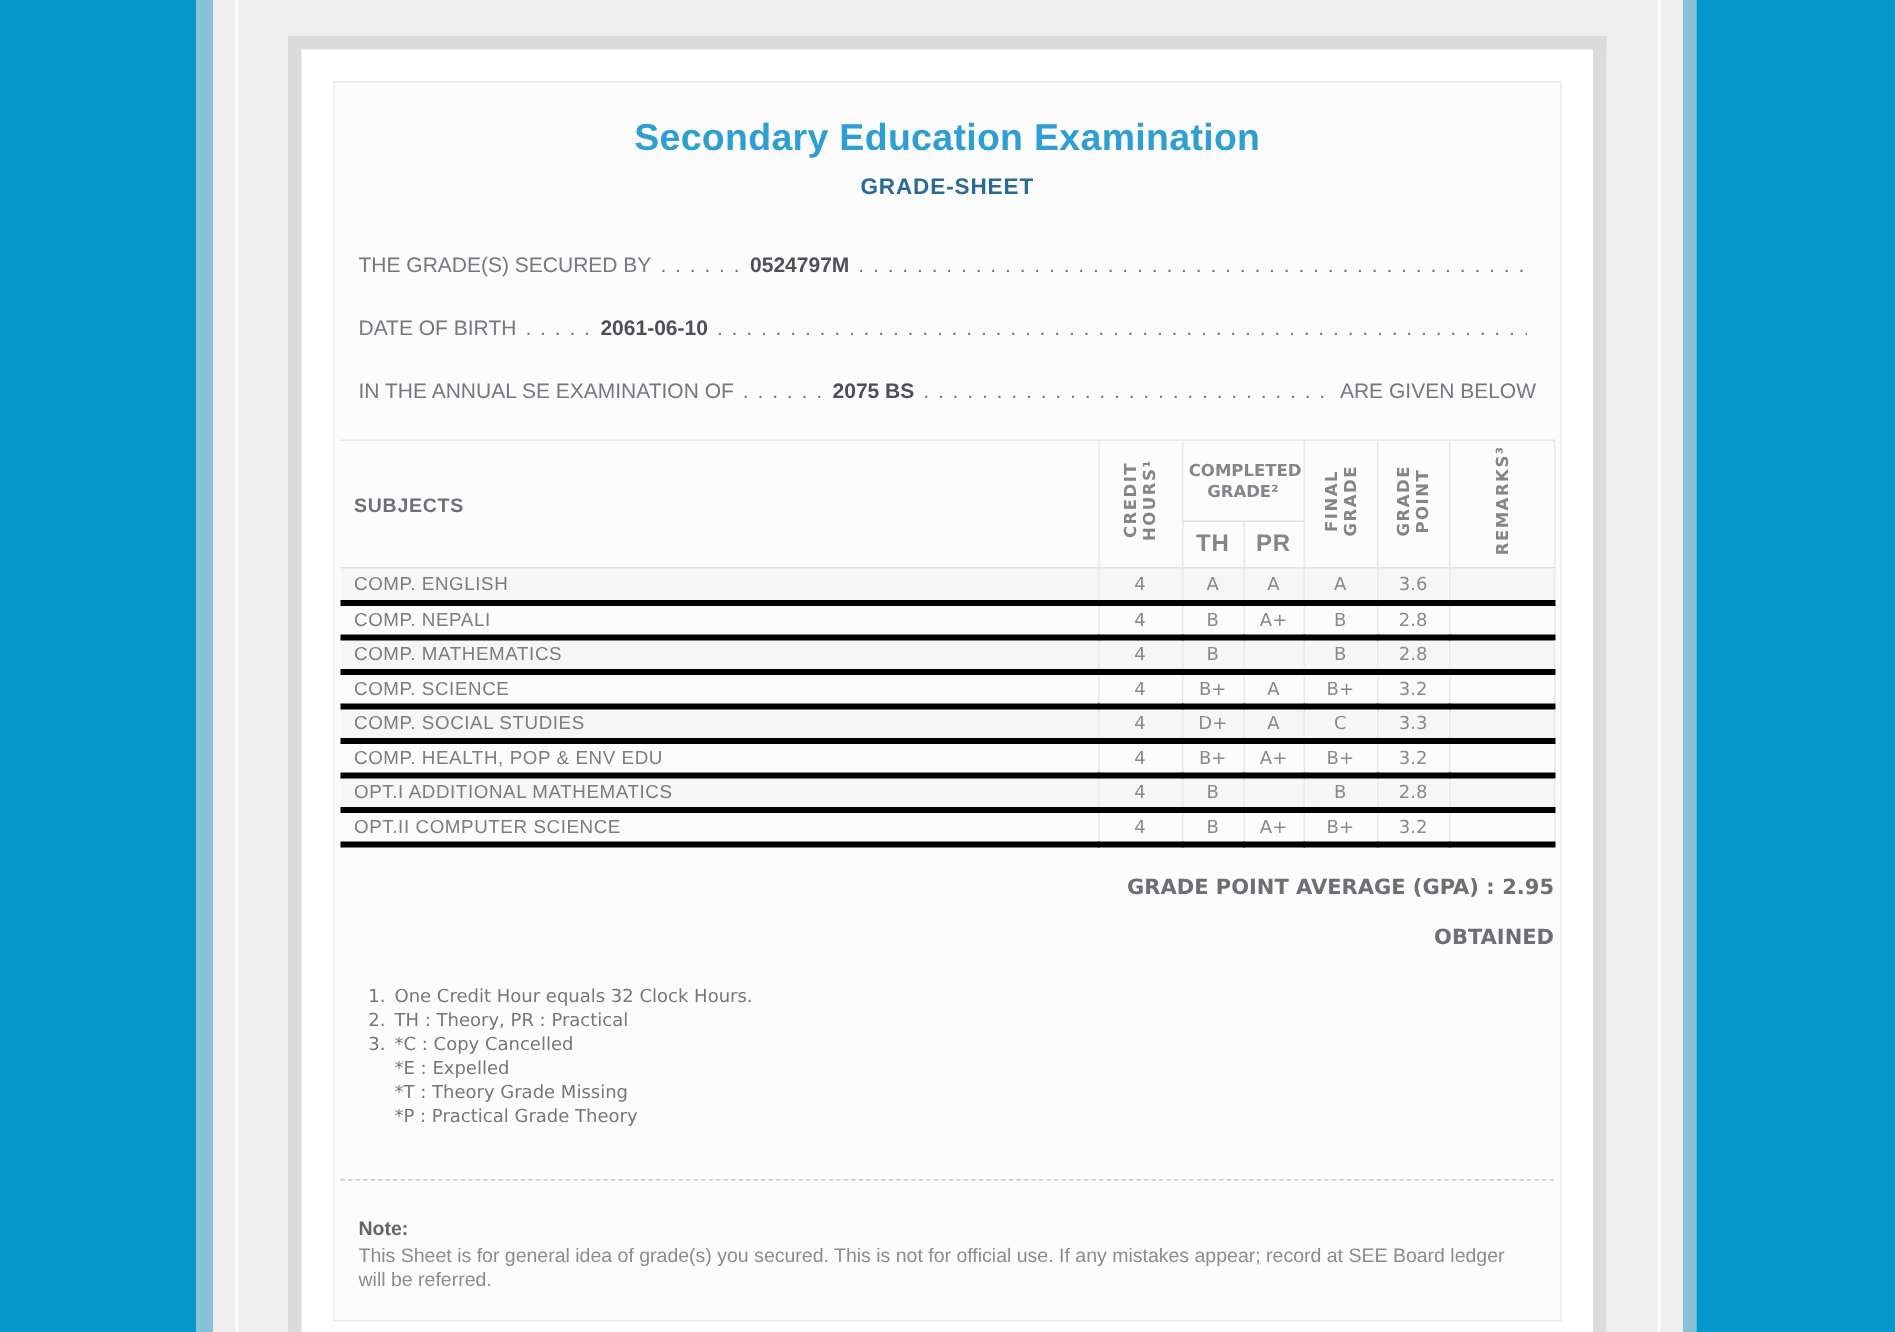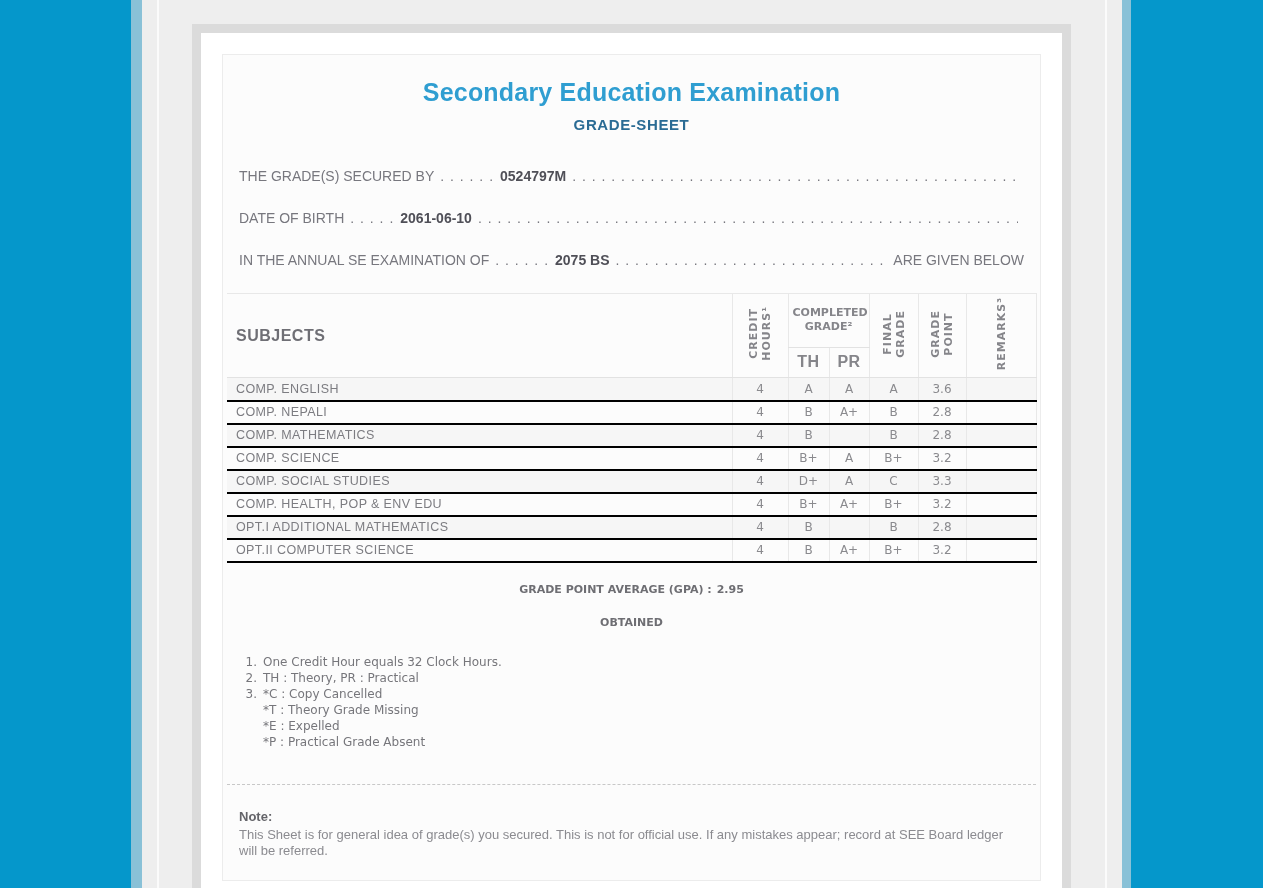--- a/index.html
+++ b/index.html
@@ -61,50 +61,50 @@
   col.c-subjects{width:505px;} col.c-credit{width:56px;}
   col.c-th{width:41px;} col.c-pr{width:40px;}
   col.c-final{width:49px;} col.c-gp{width:48px;} col.c-remarks{width:70px;}
   th,td{padding:0;font-weight:normal;}
   .bL{border-left:1px solid #e8e8e8;}
   .bR{border-right:1px solid #e8e8e8;}
   thead th{border-bottom:1px solid #e2e2e2;vertical-align:middle;text-align:center;}
   .th-subjects{
     text-align:left;padding-left:9px;
     font-family:"Liberation Sans",sans-serif;font-weight:bold;
-    font-size:16px;letter-spacing:.5px;color:#6f6f75;
+    font-size:13px;letter-spacing:.5px;color:#6f6f75;
   }
   .th-obtained{
     font-family:"DejaVu Sans",sans-serif;font-weight:bold;font-size:11px;
     color:#85858a;line-height:14px;height:41px;padding:0 4px;
   }
   .th-thpr{
     height:23px;font-weight:bold;font-size:16px;color:#85858a;
     font-family:"Liberation Sans",sans-serif;letter-spacing:.5px;
   }
   .vert{
     display:inline-block;writing-mode:vertical-rl;transform:rotate(180deg);
     font-family:"DejaVu Sans",sans-serif;font-weight:bold;font-size:11px;
     letter-spacing:1px;color:#85858a;
   }
   .vert span{display:block;line-height:13px;}
   th.rot{height:66px;padding:3px 0;}
-  tbody tr{height:23px;border-bottom:2px solid #000000;}
+  tbody tr{height:23px;border-bottom:4px solid #000000;}
   tbody tr:nth-child(odd){background:#f6f6f6;}
   td{font-family:"DejaVu Sans",sans-serif;font-size:12px;color:#8a8a8e;text-align:center;}
   td.subject{
     text-align:left;padding-left:9px;
     font-family:"Liberation Sans",sans-serif;font-size:12.5px;
     letter-spacing:.4px;color:#7c7c81;
   }
 
   
   .gpa-line,.status-line{
-    text-align:center;font-family:"DejaVu Sans",sans-serif;
-    font-weight:bold;font-size:11px;color:#6e6e73;line-height:18px;
+    text-align:right;font-family:"DejaVu Sans",sans-serif;
+    font-weight:bold;font-size:14px;color:#6e6e73;line-height:18px;
   }
   .gpa-line{margin-top:18px;}
   .gpa-line .gpa-val{margin-left:5px;}
   .status-line{margin-top:15px;}
 
   
   .footnotes{
     margin:22px 0 0 14px;
     font-family:"DejaVu Sans",sans-serif;font-size:12px;color:#76767b;line-height:16px;
   }
@@ -297,23 +297,23 @@
       <div class="fn-item">
         <span class="fn-marker">2.</span>
         <div class="fn-lines">
             <div>TH : Theory, PR : Practical</div>
           </div>
       </div>
       <div class="fn-item">
         <span class="fn-marker">3.</span>
         <div class="fn-lines">
           <div>*C : Copy Cancelled</div>
+          <div>*E : Expelled</div>
           <div>*T : Theory Grade Missing</div>
-          <div>*E : Expelled</div>
-          <div>*P : Practical Grade Absent</div>
+          <div>*P : Practical Grade Theory</div>
         </div>
       </div>
     </div>
 
     <div class="dashed-sep"></div>
 
     <div class="note-block">
       <div class="note-heading">Note:</div>
       <div class="note-text">This Sheet is for general idea of grade(s) you secured. This is not for official use. If any mistakes appear; record at SEE Board ledger will be referred.</div>
     </div>

